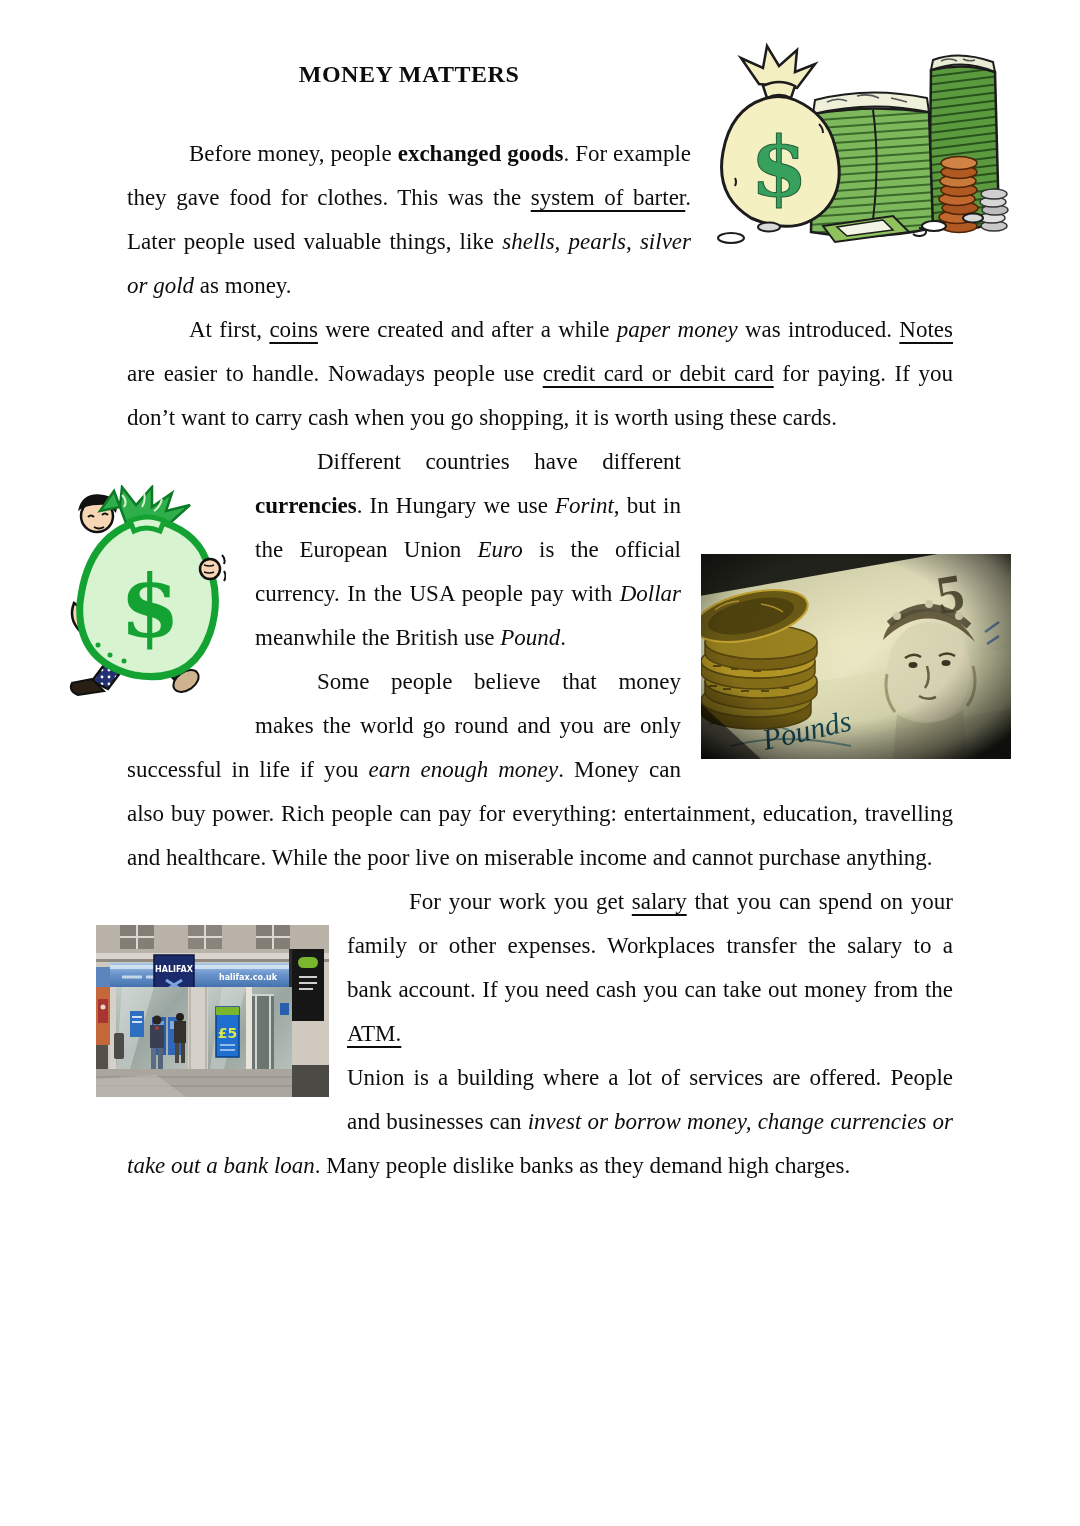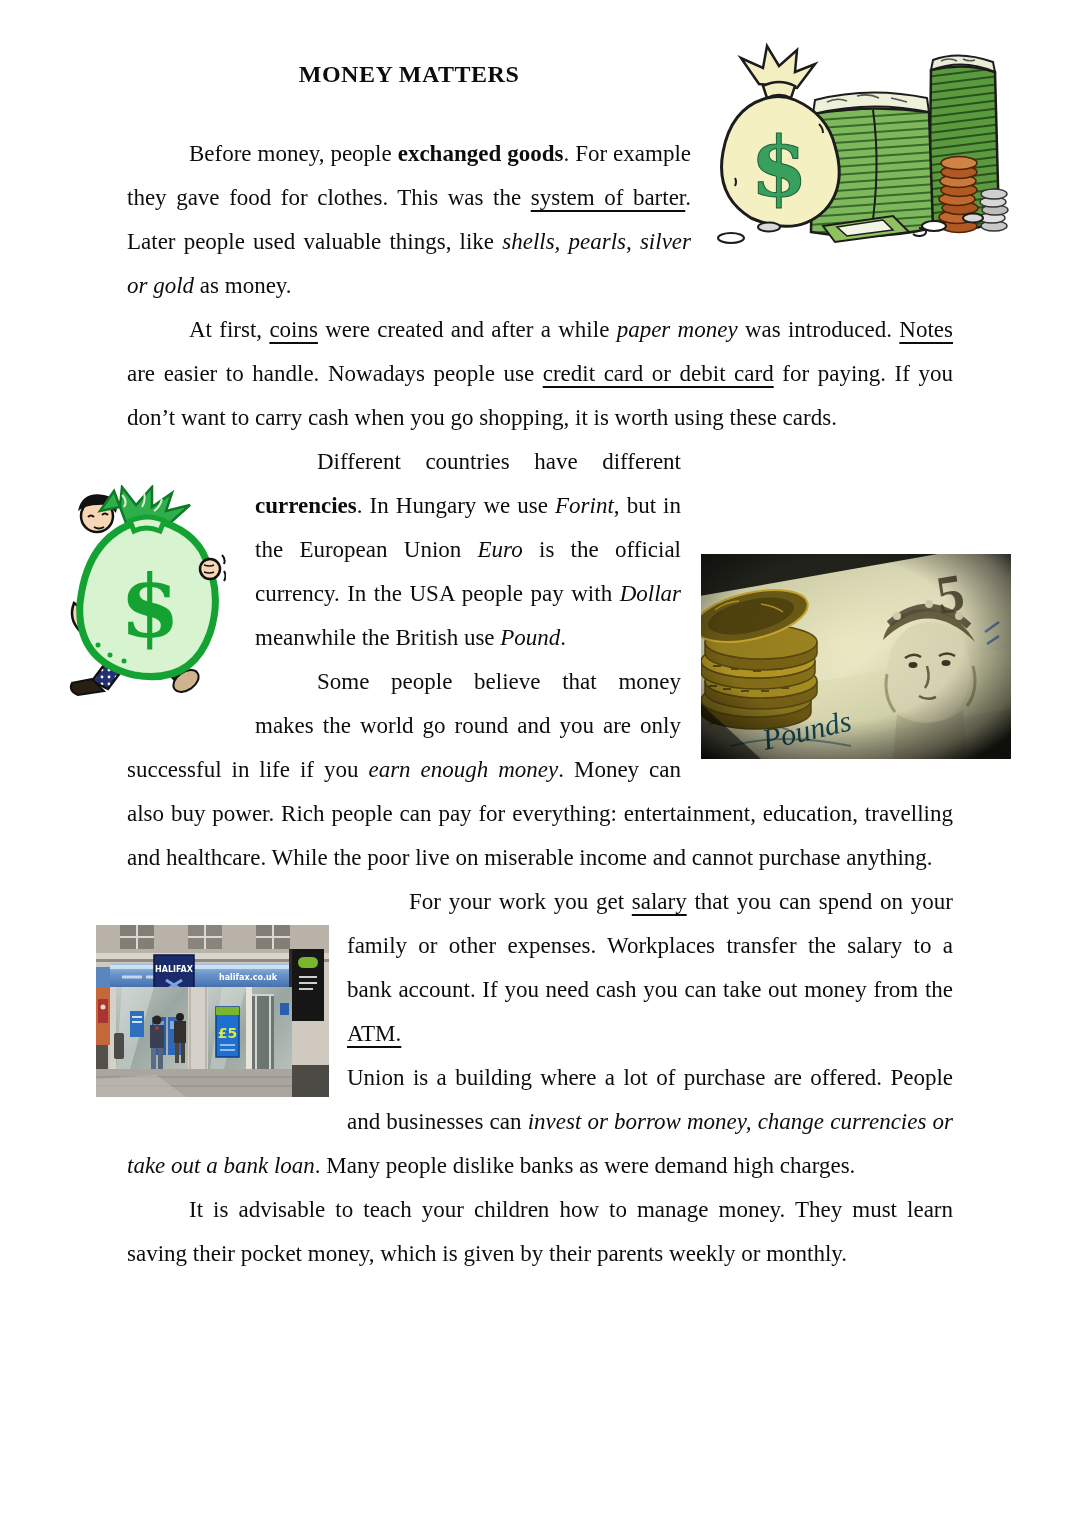--- a/index.html
+++ b/index.html
@@ -337,16 +337,15 @@
         <g>
           <rect x="0" y="144" width="233" height="28" fill="#aaa69e"></rect>
           <path d="M0,152 H233 M0,161 H233" stroke="#908c84" stroke-width="1.2"></path>
           <polygon points="0,172 90,172 60,150 0,154" fill="#c2beb6" opacity=".6"></polygon>
           <rect x="196" y="140" width="37" height="32" fill="#4c4a45"></rect>
         </g>
       </svg>
     </span><span><span class="r-n">For your work you get </span><span class="r-bu">salary</span><span class="r-n"> that you can spend on your family or other expenses. Workplaces transfer the salary to a </span><span class="r-b">bank account</span><span class="r-n">. If you need </span><span class="r-b">cash</span><span class="r-n"> you can take out money from the </span><span class="r-bu">ATM.</span></span>
   </p>
 
-  <p class="para"><span class="r-b">Union</span><span class="r-n"> is a building where a lot of purchase are offered. People and businesses can </span><span class="r-i">invest or borrow money, change currencies or take out a bank loan</span><span class="r-n">. Many people dislike banks as were demand high charges.</span></p>
-  <p class="para indent"><span class="r-n">It is advisable to teach your children how to manage money. They must learn saving their pocket money, which is given by their parents weekly or monthly.</span></p>
+  <p class="para"><span class="r-b">Union</span><span class="r-n"> is a building where a lot of services are offered. People and businesses can </span><span class="r-i">invest or borrow money, change currencies or take out a bank loan</span><span class="r-n">. Many people dislike banks as they demand high charges.</span></p>
 
 </div>
 
 </body></html>

